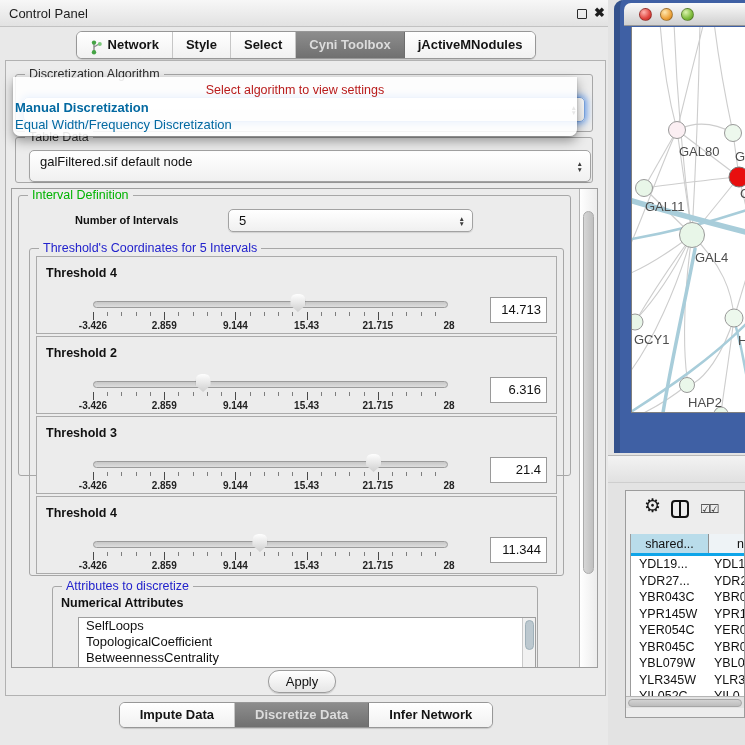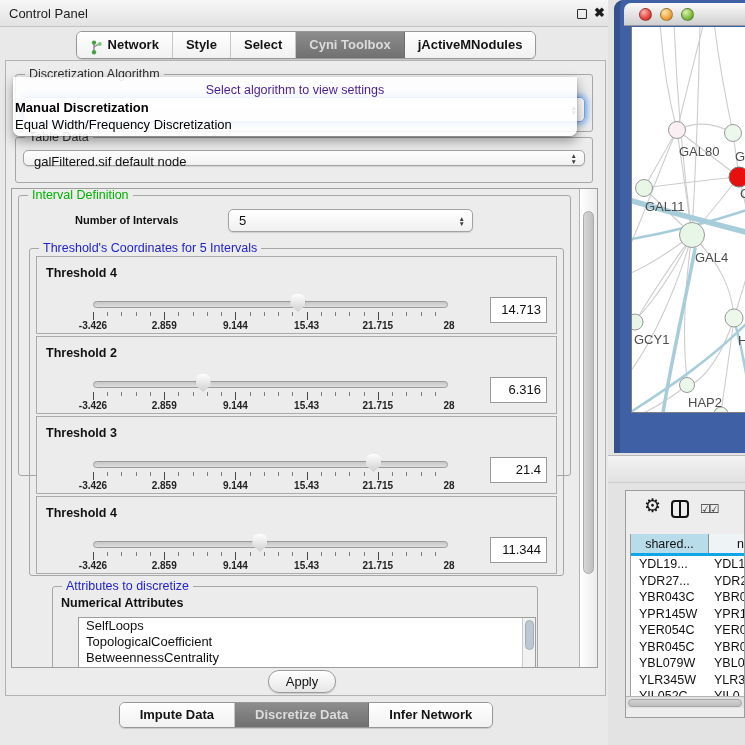--- a/index.html
+++ b/index.html
@@ -90,23 +90,23 @@
   .apply-btn { position:absolute; left:262px; top:609px; width:68px; height:23px;
     border:1px solid #9c9c9c; border-radius:11px; background:linear-gradient(#ffffff,#e6e6e6);
     font-size:13px; color:#111; text-align:center; line-height:21px;
     box-shadow:0 1px 1px rgba(0,0,0,.15); }
 
   
   .popup { position:absolute; left:13px; top:77px; width:564px; height:59px; z-index:60;
     background:rgba(255,255,255,.88); border-radius:0 0 7px 7px;
     box-shadow:0 5px 12px rgba(0,0,0,.38), 0 1px 2px rgba(0,0,0,.2); }
   .popup .hint { position:absolute; left:0; top:6px; width:100%; text-align:center;
-    font-size:12.5px; color:#4c1d95; }
+    font-size:12.5px; color:#b91c1c; }
   .popup .opt { position:absolute; left:2px; right:2px; height:16px; font-size:13px;
-    color:#000000; line-height:16px; }
+    color:#0369a1; line-height:16px; }
   .popup .opt.b { font-weight:bold; }
 
   .cp-bottomtabs { position:absolute; left:0; top:702px; width:100%; display:flex; justify-content:center; }
   .cp-bottomtabs .tab { height:24px; line-height:24px; padding:0 20px; }
 
   
   .right-region { position:absolute; left:608px; top:0; width:137px; height:745px; background:#e3e3e3; }
   .net-window { position:absolute; left:6px; top:0; width:131px; height:453px;
     background:#3f60a4; border-left:6px solid #33518c; border-radius:9px 0 0 0; }
   .net-titlebar { position:absolute; left:4px; top:3px; right:0; height:23px;
@@ -193,21 +193,21 @@
       <div class="groupbox" style="left:9px; top:13px; width:578px; height:58px;">
         <span class="grouptitle">Discretization Algorithm</span>
       </div>
       <div class="combo focused" style="left:17px; top:36px; width:562px; height:25px;">
         <span class="arrows"><span>▲</span><br><span>▼</span></span>
       </div>
 
       <div class="groupbox" style="left:9px; top:76px; width:578px; height:46px;">
         <span class="grouptitle">Table Data</span>
       </div>
-      <div class="combo" style="left:17px; top:89px; width:562px; height:16px;">
+      <div class="combo" style="left:23px; top:89px; width:562px; height:32px;">
         <span class="cval">galFiltered.sif default node</span>
         <span class="arrows"><span>▲</span><br><span>▼</span></span>
       </div>
 
       <div class="scrollpane">
 
         <div class="groupbox" style="left:6px; top:6px; width:553px; height:281px;">
           <span class="grouptitle gt-green">Interval Definition</span>
 
           <span class="noi-label">Number of Intervals</span>

